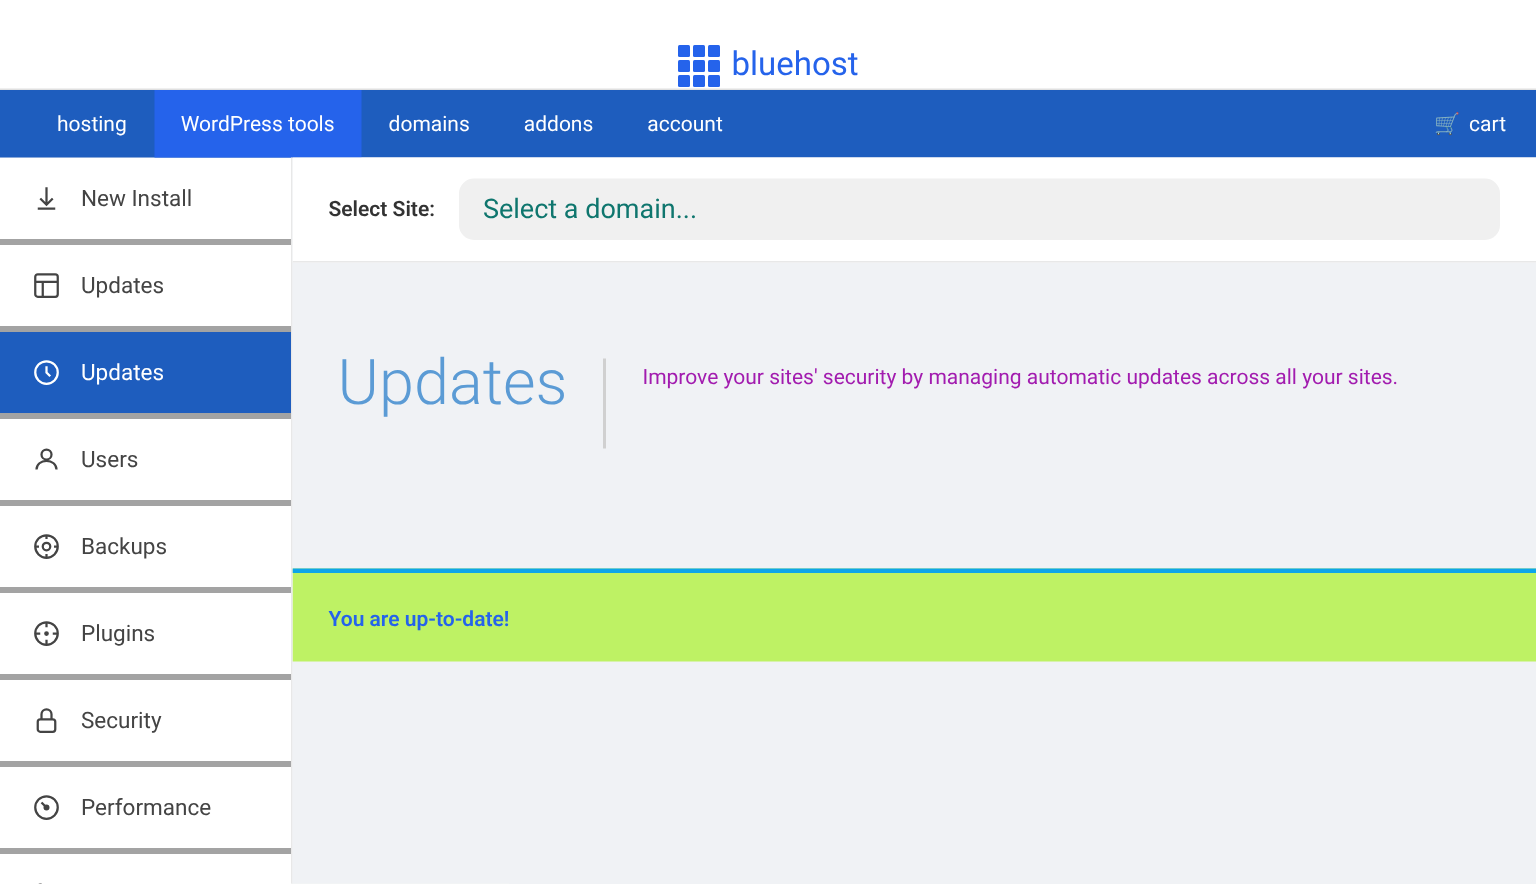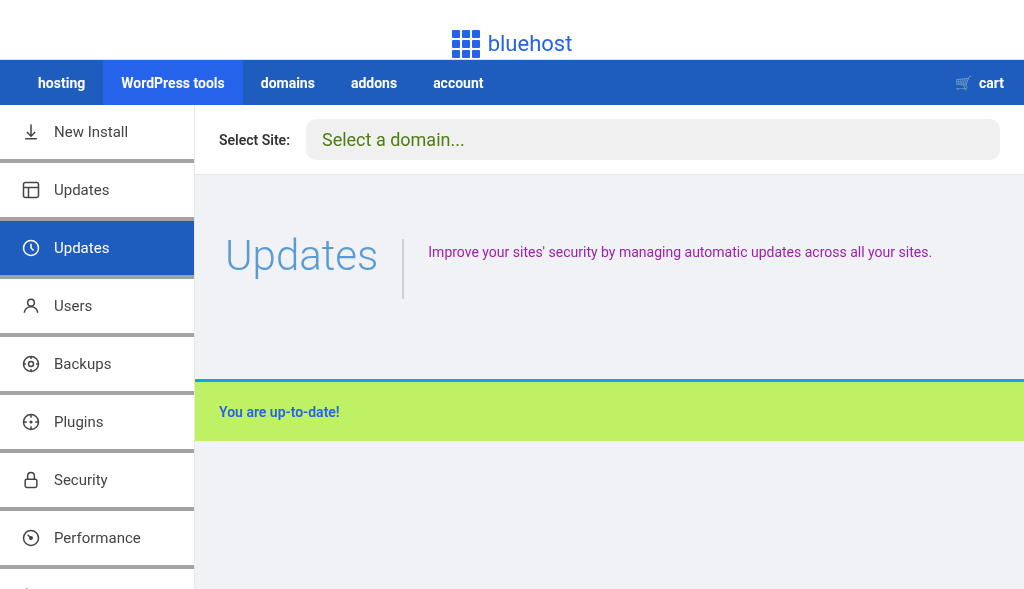--- a/index.html
+++ b/index.html
@@ -38,21 +38,20 @@
       font-weight: 400;
     }
 
     
     .nav-bar {
       background: #1e5dbe;
       height: 45px;
       display: flex;
       align-items: center;
       padding: 0 20px;
-      font-weight: bold;
     }
     .nav-bar a {
       color: #fff;
       text-decoration: none;
       font-size: 14px;
       padding: 0 18px;
       height: 45px;
       display: flex;
       align-items: center;
       cursor: pointer;
@@ -145,21 +144,21 @@
       font-weight: 600;
       color: #333;
       white-space: nowrap;
     }
     .domain-select {
       flex: 1;
       background: #f0f0f0;
       border: none;
       padding: 10px 16px;
       font-size: 18px;
-      color: #4d7c0f;
+      color: #0f766e;
       border-radius: 10px;
       cursor: pointer;
     }
 
     
     .content-body {
       padding: 40px 30px 30px;
     }
 
     .updates-hero {

